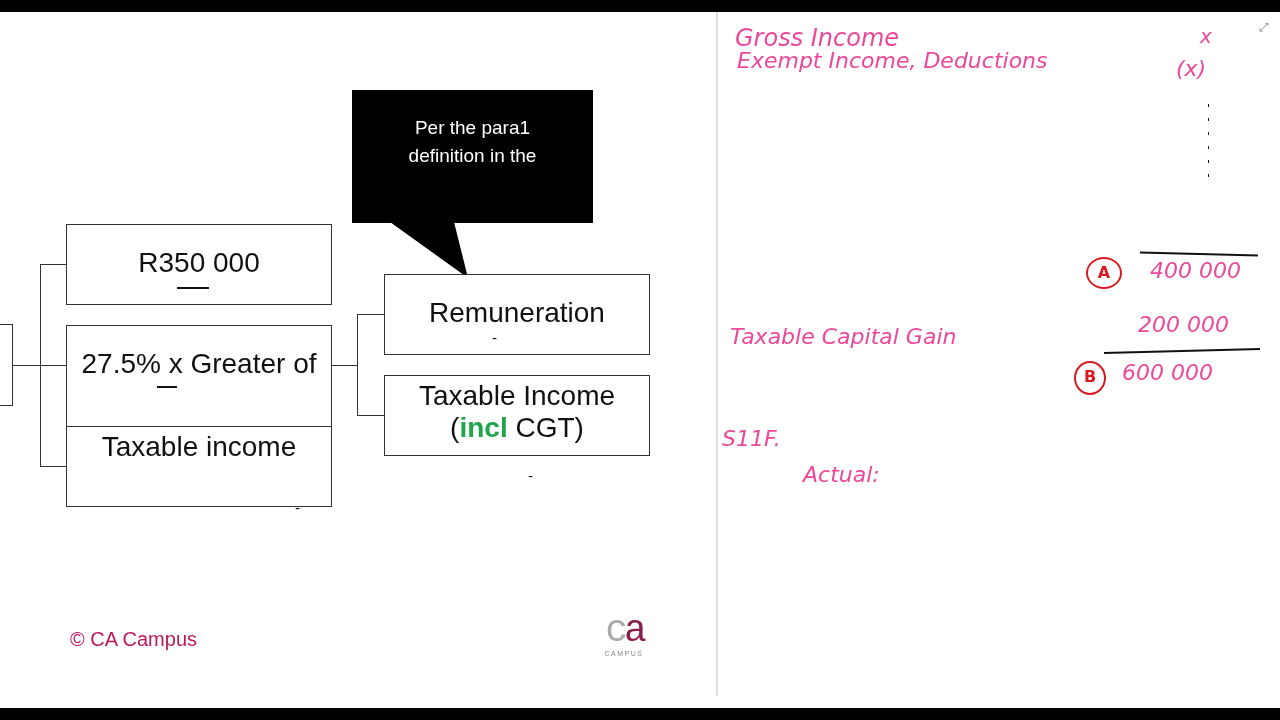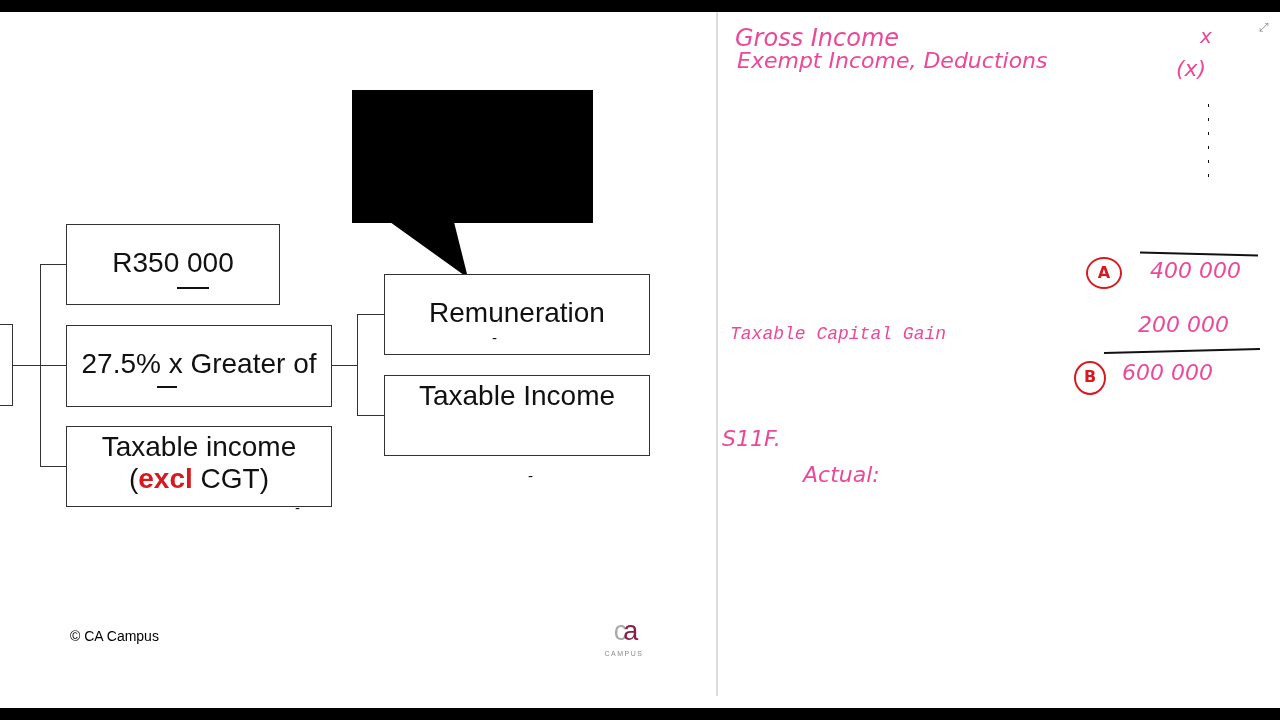--- a/index.html
+++ b/index.html
@@ -7,23 +7,23 @@
   .bar-top{position:absolute;left:0;top:0;width:1280px;height:12px;background:#000;}
   .bar-bottom{position:absolute;left:0;top:708px;width:1280px;height:12px;background:#000;}
   .slide{position:absolute;left:0;top:12px;width:716px;height:696px;background:#fff;}
   .divider{position:absolute;left:716px;top:12px;width:2px;height:684px;background:#ddd;}
   .box{position:absolute;border:1px solid #333;background:#fff;box-sizing:border-box;text-align:center;color:#111;font-family:"Liberation Sans",sans-serif;}
   .box .t{font-size:28px;line-height:32px;}
   .line{position:absolute;background:#333;}
   .callout{position:absolute;left:352px;top:90px;width:241px;height:133px;background:#000;color:#fff;text-align:center;font-family:"Liberation Sans",sans-serif;font-size:19px;line-height:28px;padding-top:24px;box-sizing:border-box;}
   .red{color:#d71920;font-weight:bold;}
   .green{color:#1fa64a;font-weight:bold;}
-  .copy{position:absolute;left:70px;top:628px;font-family:"Liberation Sans",sans-serif;font-size:14px;color:#000000;}
+  .copy{position:absolute;left:70px;top:628px;font-family:"Liberation Sans",sans-serif;font-size:20px;color:#be185d;}
   .logo{position:absolute;left:600px;top:614px;width:48px;text-align:center;}
-  .logo .ca{font-family:Liberation Sans, sans-serif;font-size:27px;line-height:34px;letter-spacing:-4px;}
+  .logo .ca{font-family:Liberation Mono, monospace;font-size:38px;line-height:34px;letter-spacing:-4px;}
   .logo .c{color:#aaa;}
   .logo .a{color:#8a1e4a;}
   .logo .sub{font-family:"Liberation Sans",sans-serif;font-size:7px;letter-spacing:1.5px;color:#888;margin-top:2px;}
   .hw{position:absolute;font-family:"DejaVu Sans",sans-serif;color:#ec4899;font-style:italic;}
   .tick{position:absolute;font-size:14px;color:#111;}
   .circ{position:absolute;width:32px;height:28px;border:2px solid #d71920;border-radius:50%;color:#d71920;font-size:16px;text-align:center;line-height:28px;font-weight:bold;}
   .expand{position:absolute;left:1259px;top:20px;font-size:12px;color:#888;}
 </style>
 </head>
 <body>
@@ -37,49 +37,51 @@
 <div class="line" style="left:0;top:405px;width:12px;height:1px;"></div>
 <div class="line" style="left:13px;top:365px;width:53px;height:1px;"></div>
 <div class="line" style="left:40px;top:264px;width:1px;height:202px;"></div>
 <div class="line" style="left:40px;top:264px;width:26px;height:1px;"></div>
 <div class="line" style="left:40px;top:466px;width:26px;height:1px;"></div>
 <div class="line" style="left:331px;top:365px;width:27px;height:1px;"></div>
 <div class="line" style="left:357px;top:314px;width:1px;height:102px;"></div>
 <div class="line" style="left:357px;top:314px;width:27px;height:1px;"></div>
 <div class="line" style="left:357px;top:415px;width:27px;height:1px;"></div>
 
-<div class="box" style="left:66px;top:224px;width:214px;height:81px;padding-top:22px;">
+<div class="box" style="left:66px;top:224px;width:266px;height:81px;padding-top:22px;">
   <span class="t">R350 000</span>
 </div>
 <div class="line" style="left:177px;top:287px;width:32px;height:2px;background:#111;"></div>
 
-<div class="box" style="left:66px;top:325px;width:266px;height:82px;padding-top:22px;">
+<div class="box" style="left:66px;top:325px;width:266px;height:102px;padding-top:22px;">
   <span class="t">27.5% x Greater of</span>
 </div>
 <div class="line" style="left:157px;top:386px;width:20px;height:2px;background:#111;"></div>
 
 <div class="box" style="left:66px;top:426px;width:266px;height:81px;padding-top:4px;">
   <div class="t">Taxable income</div>
-  <div class="t"><span>(</span><span class="red">excl</span><span> CGT)</span></div>
 </div>
 <div class="tick" style="left:295px;top:500px;">-</div>
 
 <div class="callout">
+  <div>Per the para1</div>
+  <div>definition in the</div>
 </div>
 <svg style="position:absolute;left:390px;top:222px;" width="90" height="60">
     <polygon points="0,0 64,0 78,56" fill="#000"></polygon>
   </svg>
 
 <div class="box" style="left:384px;top:274px;width:266px;height:81px;padding-top:22px;">
   <span class="t">Remuneration</span>
 </div>
 <div class="tick" style="left:492px;top:330px;">-</div>
 
 <div class="box" style="left:384px;top:375px;width:266px;height:81px;padding-top:4px;">
   <div class="t">Taxable Income</div>
+  <div class="t"><span>(</span><span class="green">incl</span><span> CGT)</span></div>
 </div>
 <div class="tick" style="left:528px;top:468px;">-</div>
 
 <div class="copy">© CA Campus</div>
 <div class="logo">
   <div class="ca"><span class="c">c</span><span class="a">a</span></div>
   <div class="sub">CAMPUS</div>
 </div>
 
 <div class="divider"></div>
@@ -88,21 +90,21 @@
 <div class="hw" style="left:735px;top:24px;font-size:24px;">Gross Income</div>
 <div class="hw" style="left:1200px;top:24px;font-size:20px;">x</div>
 <div class="hw" style="left:737px;top:48px;font-size:22px;">Exempt Income, Deductions</div>
 <div class="hw" style="left:1176px;top:56px;font-size:22px;">(x)</div>
 <div class="line" style="left:1208px;top:104px;width:1px;height:84px;background:repeating-linear-gradient(#111 0 3px,transparent 3px 14px);"></div>
 
 <div class="line" style="left:1140px;top:253px;width:118px;height:2px;background:#111;transform:rotate(1.5deg);"></div>
 <div class="circ" style="left:1086px;top:257px;">A</div>
 <div class="hw" style="left:1150px;top:258px;font-size:22px;">400 000</div>
 
-<div class="hw" style="left:730px;top:324px;font-size:18px;font-family:Liberation Mono, monospace;">Taxable Capital Gain</div>
+<div class="hw" style="left:730px;top:324px;font-size:22px;">Taxable Capital Gain</div>
 <div class="hw" style="left:1138px;top:312px;font-size:22px;">200 000</div>
 <div class="line" style="left:1104px;top:350px;width:156px;height:2px;background:#111;transform:rotate(-1.5deg);"></div>
 <div class="circ" style="left:1074px;top:361px;width:28px;height:30px;">B</div>
 <div class="hw" style="left:1122px;top:360px;font-size:22px;">600 000</div>
 
 <div class="hw" style="left:722px;top:426px;font-size:22px;">S11F.</div>
 <div class="hw" style="left:803px;top:462px;font-size:22px;">Actual:</div>
 
 <div class="bar-bottom"></div>
 

